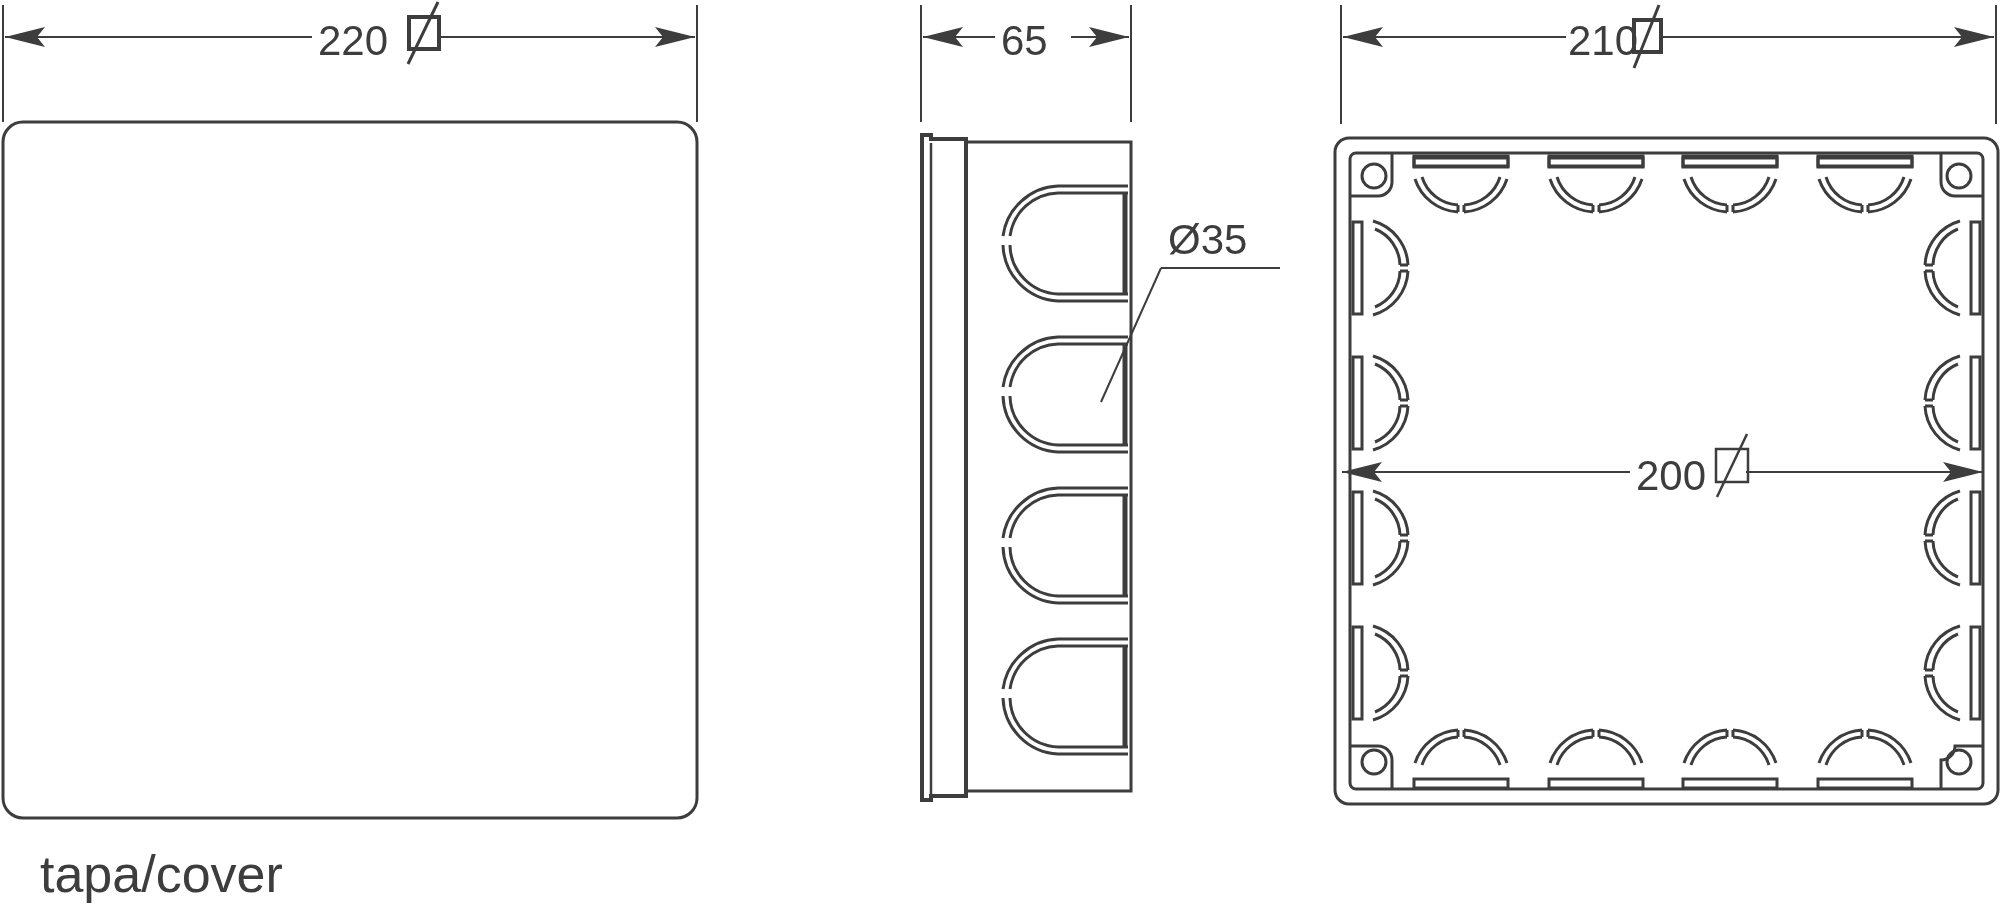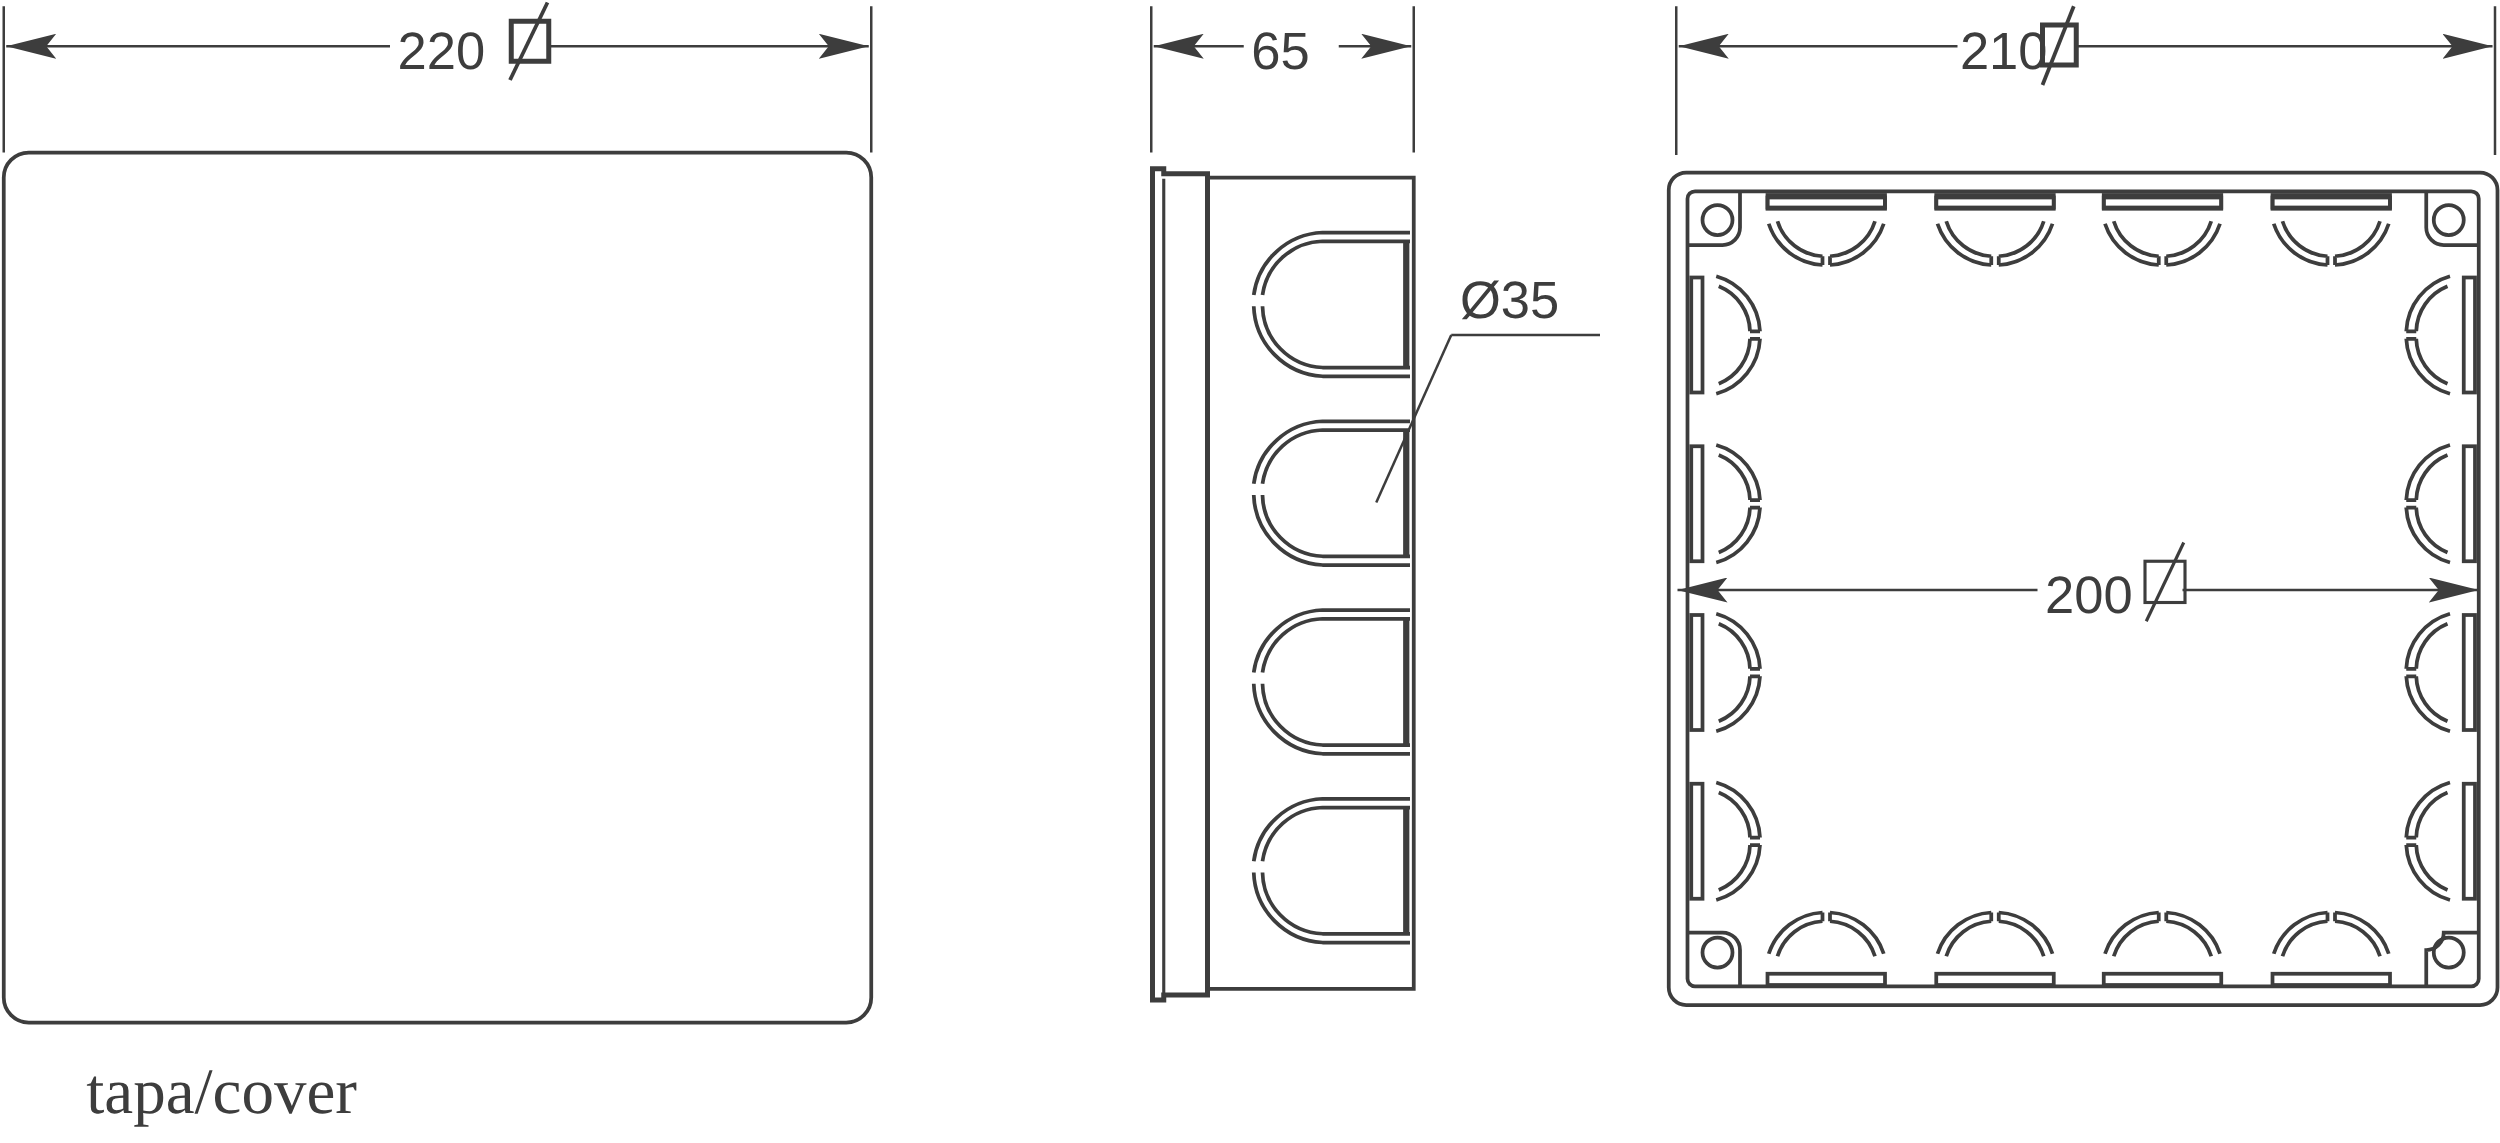--- a/index.html
+++ b/index.html
@@ -1,20 +1,20 @@
 <!DOCTYPE html>
 <html><head>
 <meta charset="utf-8">
 <style>
   html, body { margin: 0; padding: 0; background: #ffffff; }
   body { width: 2000px; height: 914px; overflow: hidden; position: relative; font-family: "Liberation Sans", sans-serif; }
   svg { position: absolute; left: 0; top: 0; }
   .ln { stroke: #3d3d3d; fill: none; }
   .txt { fill: #3d3d3d; font-family: "Liberation Sans", sans-serif; }
-  .caption { position: absolute; left: 40px; top: 848px; font-size: 52px; color: #3d3d3d; line-height: 1; font-family: Liberation Serif, serif; margin-left: 29px; }
+  .caption { position: absolute; left: 40px; top: 848px; font-size: 52px; color: #3d3d3d; line-height: 1; font-family: Liberation Sans, sans-serif; }
 </style>
 </head>
 <body>
 
 <svg width="2000" height="914" viewBox="0 0 2000 914" xmlns="http://www.w3.org/2000/svg">
   <defs>
     <marker id="arr" viewBox="0 0 40 20" refX="40" refY="10" markerWidth="40" markerHeight="20" markerUnits="userSpaceOnUse" orient="auto-start-reverse">
       <path d="M0,0 L40,10 L0,20 L8,10 Z" fill="#3d3d3d"></path>
     </marker>
   </defs>

